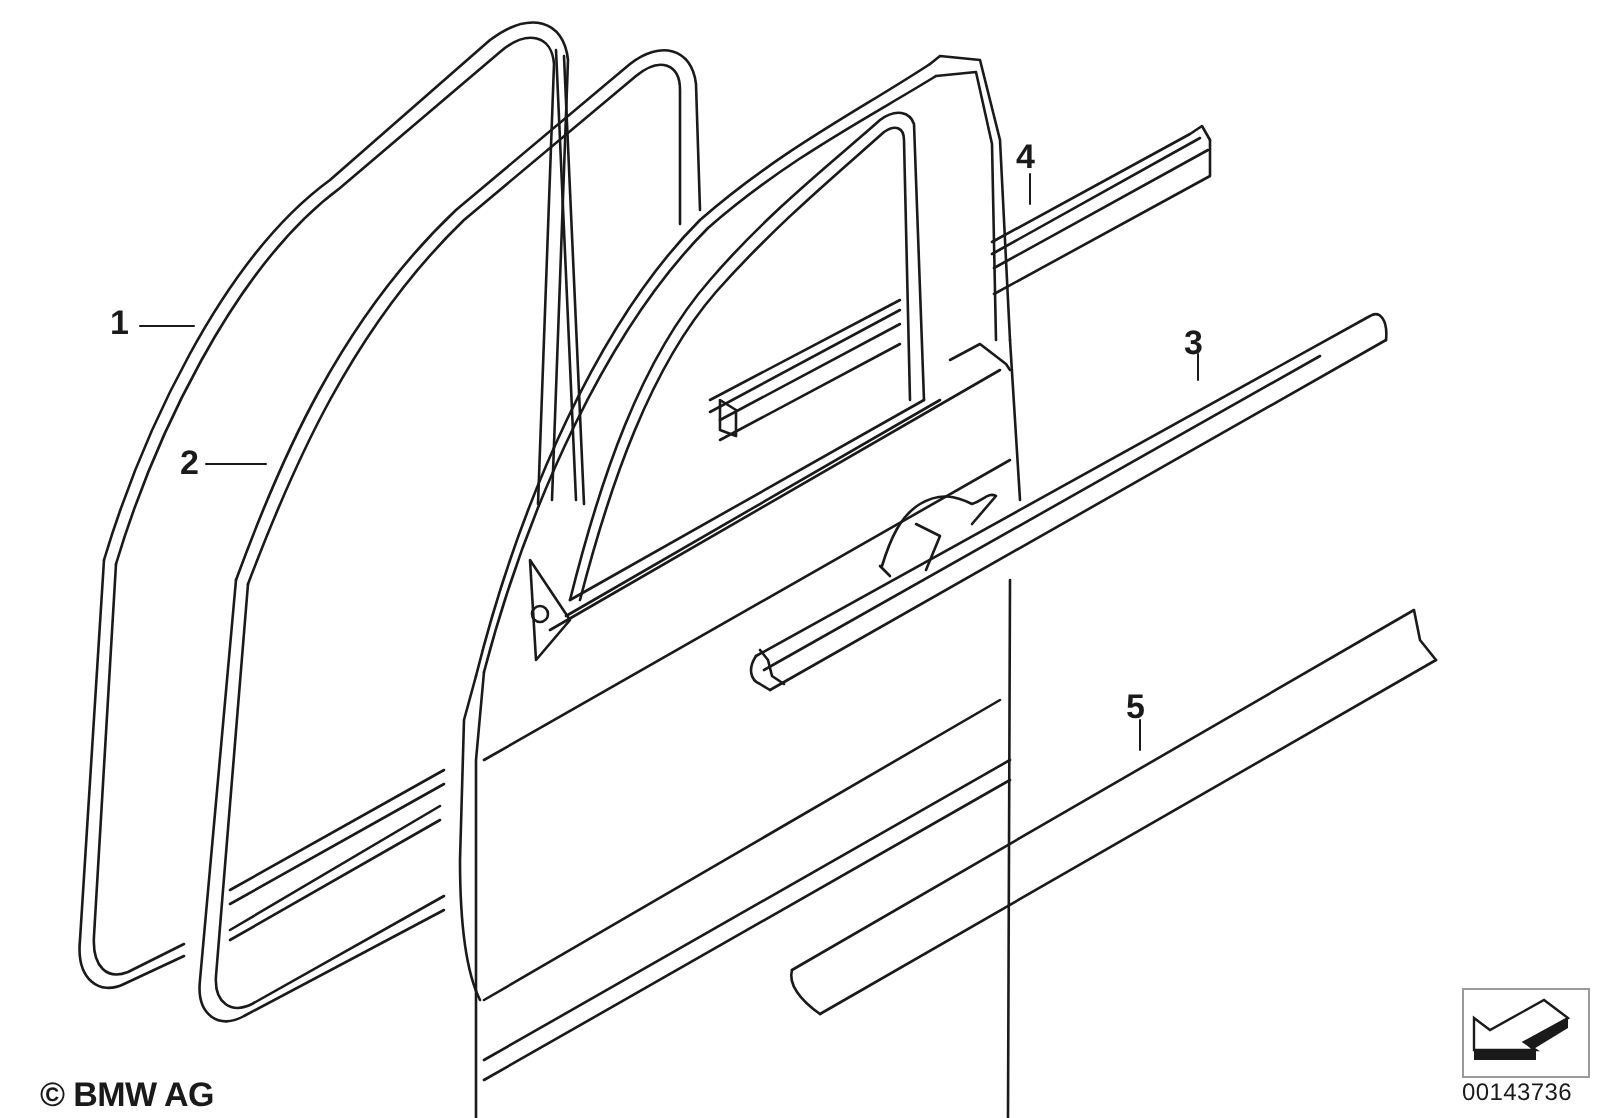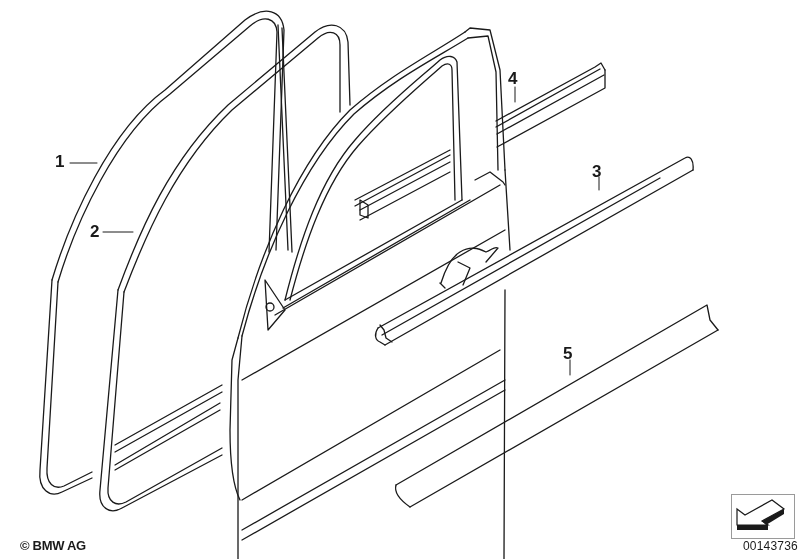--- a/index.html
+++ b/index.html
@@ -1,24 +1,24 @@
 <!DOCTYPE html>
 <html><head>
 <meta charset="utf-8">
 <style>
   html, body { margin: 0; padding: 0; background: #ffffff; }
   body { width: 799px; height: 559px; position: relative; overflow: hidden;
          font-family: "Liberation Sans", sans-serif; }
   #diagram { position: absolute; left: 0; top: 0; width: 799px; height: 559px; }
   .part-label { position: absolute; font-family: "Liberation Sans", sans-serif;
                 font-weight: bold; font-size: 17px; color: #1a1a1a; line-height: 1; }
-  .copyright { position: absolute; left: 20px; top: 538px; font-size: 13px;
+  .copyright { position: absolute; left: 20px; top: 538px; font-size: 17px;
                font-weight: bold; color: #1a1a1a; letter-spacing: -0.3px; }
   .diagram-id { position: absolute; left: 731px; top: 539px; font-size: 12px;
-                color: #1a1a1a; letter-spacing: 0.2px; margin-left: 12px; }
+                color: #1a1a1a; letter-spacing: 0.2px; }
   .nav-box { position: absolute; left: 731px; top: 494px; width: 62px; height: 43px;
              border: 1px solid #9a9a9a; background: #fff; cursor: pointer; }
 </style>
 </head>
 <body>
 
 <svg id="diagram" viewBox="0 0 799 559" xmlns="http://www.w3.org/2000/svg">
   <g fill="none" stroke="#1a1a1a" stroke-width="1.3" stroke-linejoin="round" stroke-linecap="round">
 
     <g>

